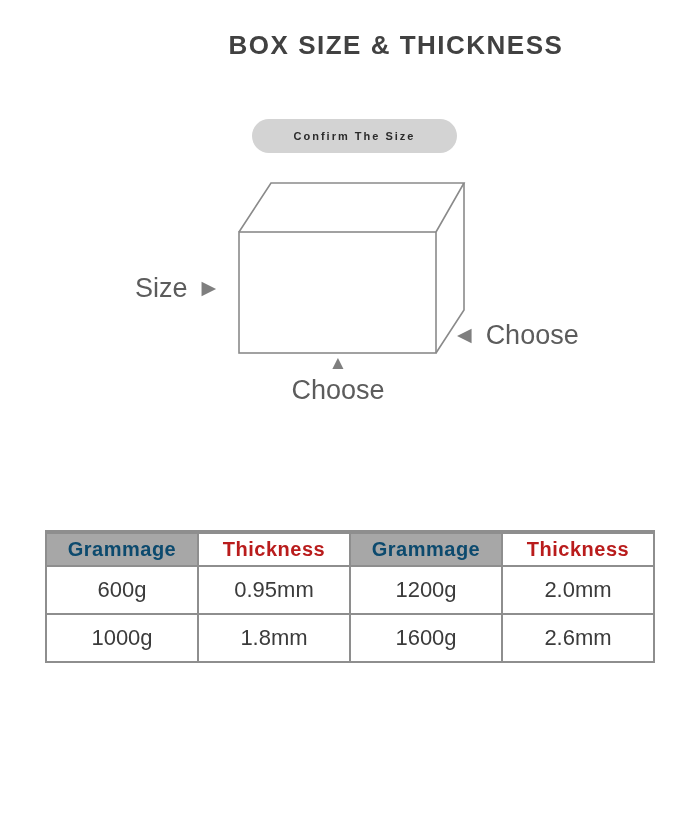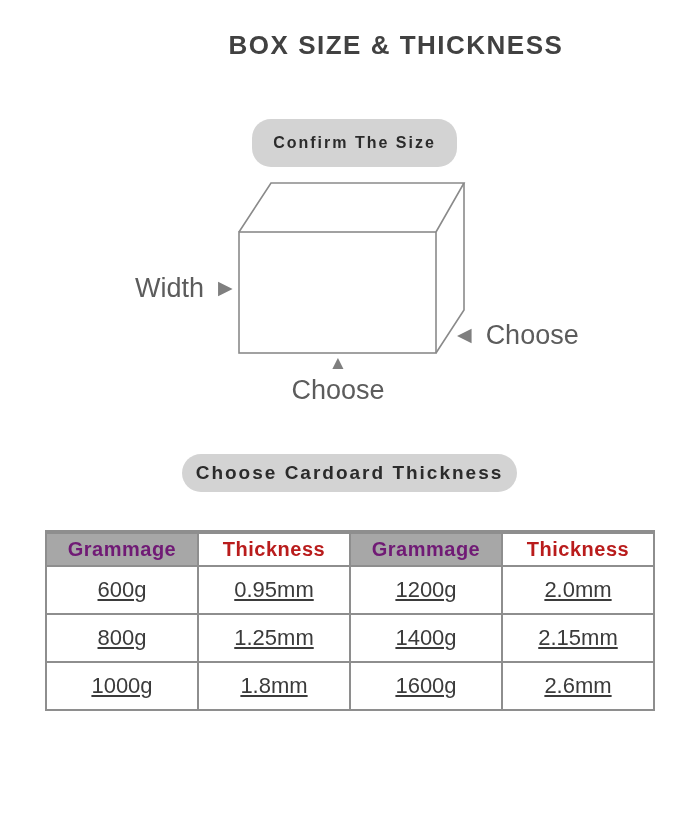--- a/index.html
+++ b/index.html
@@ -9,99 +9,92 @@
 
   
   .page-title{position:absolute;left:0;top:30px;width:680px;text-align:center;
     transform:translateX(44px);font-size:26px;font-weight:bold;letter-spacing:1.5px;
     color:#414141;margin:0;}
 
   
   .pill{position:absolute;background:#d3d3d3;border-radius:19px;display:flex;
     align-items:center;justify-content:center;font-weight:bold;color:#2b2b2b;
     letter-spacing:2px;}
-  .pill-confirm{left:240px;top:119px;width:205px;height:48px;font-size:16px;}
+  .pill-confirm{left:240px;top:119px;width:205px;height:34px;font-size:11px;}
   .pill-choose{left:170px;top:454px;width:335px;height:38px;font-size:19px;}
 
   
   .box-svg{position:absolute;left:0;top:0;width:680px;height:440px;pointer-events:none;}
   .box-svg *{stroke:#8a8a8a;stroke-width:1.6;fill:none;}
 
   .diagram-label{position:absolute;color:#5c5c5c;font-size:27px;line-height:32px;}
   .lbl-high{left:123px;top:272px;display:flex;align-items:center;gap:14px;}
   .lbl-width{left:445px;top:319px;display:flex;align-items:center;gap:14px;}
   .lbl-length{left:278px;top:353px;width:96px;display:flex;flex-direction:column;
     align-items:center;gap:1px;}
   .tri{font-size:19px;color:#7f7f7f;line-height:20px;}
 
   
   .thickness-table{position:absolute;left:33px;top:530px;width:610px;
     border-collapse:collapse;table-layout:fixed;text-align:center;}
   .thickness-table th,.thickness-table td{border:2px solid #8e8e8e;padding:0;}
   .thickness-table thead th{height:31px;font-size:20px;font-weight:bold;
     border-top-width:4px;}
-  .th-gram{background:#a7a7a7;color:#701a75;letter-spacing:0.5px;}
+  .th-gram{background:#a7a7a7;color:#0c4a6e;letter-spacing:0.5px;}
   .th-thick{background:#ffffff;color:#b91c1c;letter-spacing:0.5px;}
-  .thickness-table td{height:46px;font-size:22px;color:#3b3b3b;background:#ffffff;text-decoration:underline;}
+  .thickness-table td{height:46px;font-size:22px;color:#3b3b3b;background:#ffffff;}
 </style>
 </head>
 <body>
 
 <div class="stage">
 
   <h1 class="page-title">BOX SIZE &amp; THICKNESS</h1>
 
   <div class="pill pill-confirm">Confirm The Size</div>
 
   <svg class="box-svg" viewBox="0 0 680 440">
     <rect x="227" y="232" width="197" height="121"></rect>
     <polyline points="227,232 259,183 452,183 424,232"></polyline>
     <polyline points="452,183 452,310 424,353"></polyline>
   </svg>
 
   <div class="diagram-label lbl-high">
-    <span>Width</span>
+    <span>Size</span>
     <span class="tri">▶</span>
   </div>
 
   <div class="diagram-label lbl-width">
     <span class="tri">◀</span>
     <span>Choose</span>
   </div>
 
   <div class="diagram-label lbl-length">
     <span class="tri">▲</span>
     <span>Choose</span>
   </div>
 
-  <div class="pill pill-choose">Choose Cardoard Thickness</div>
 
   <table class="thickness-table">
     <thead>
       <tr>
         <th class="th-gram">Grammage</th>
         <th class="th-thick">Thickness</th>
         <th class="th-gram">Grammage</th>
         <th class="th-thick">Thickness</th>
       </tr>
     </thead>
     <tbody>
       <tr>
         <td>600g</td>
         <td>0.95mm</td>
         <td>1200g</td>
         <td>2.0mm</td>
       </tr>
       <tr>
-        <td>800g</td>
-        <td>1.25mm</td>
-        <td>1400g</td>
-        <td>2.15mm</td>
-      </tr>
-      <tr>
         <td>1000g</td>
         <td>1.8mm</td>
         <td>1600g</td>
         <td>2.6mm</td>
       </tr>
     </tbody>
   </table>
 
 </div>
 

